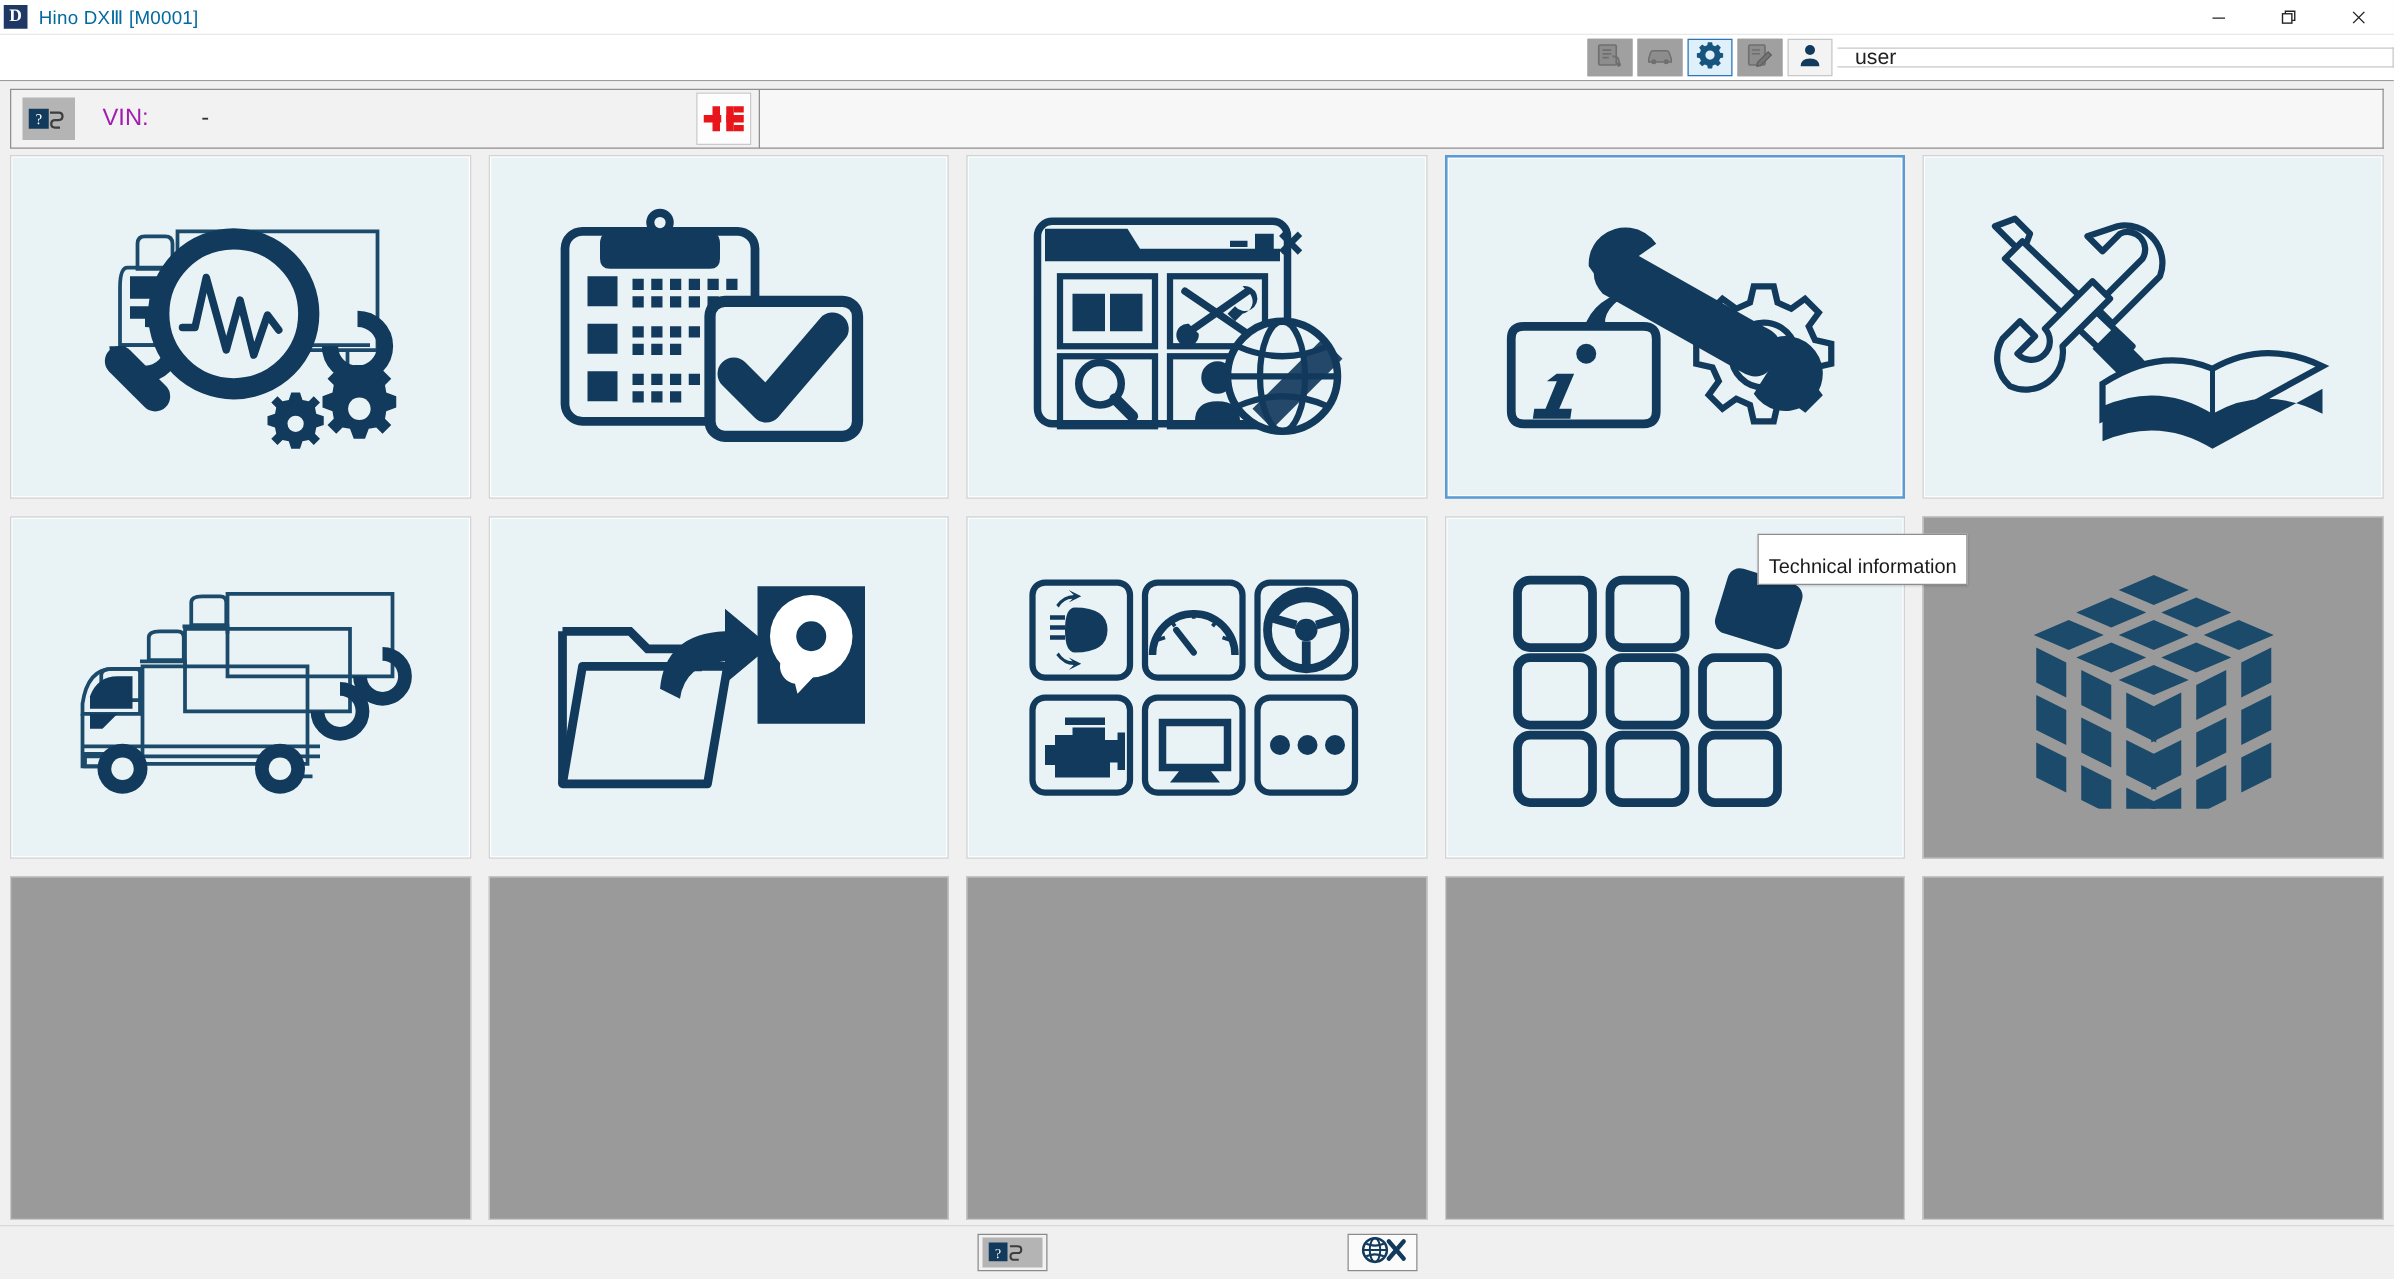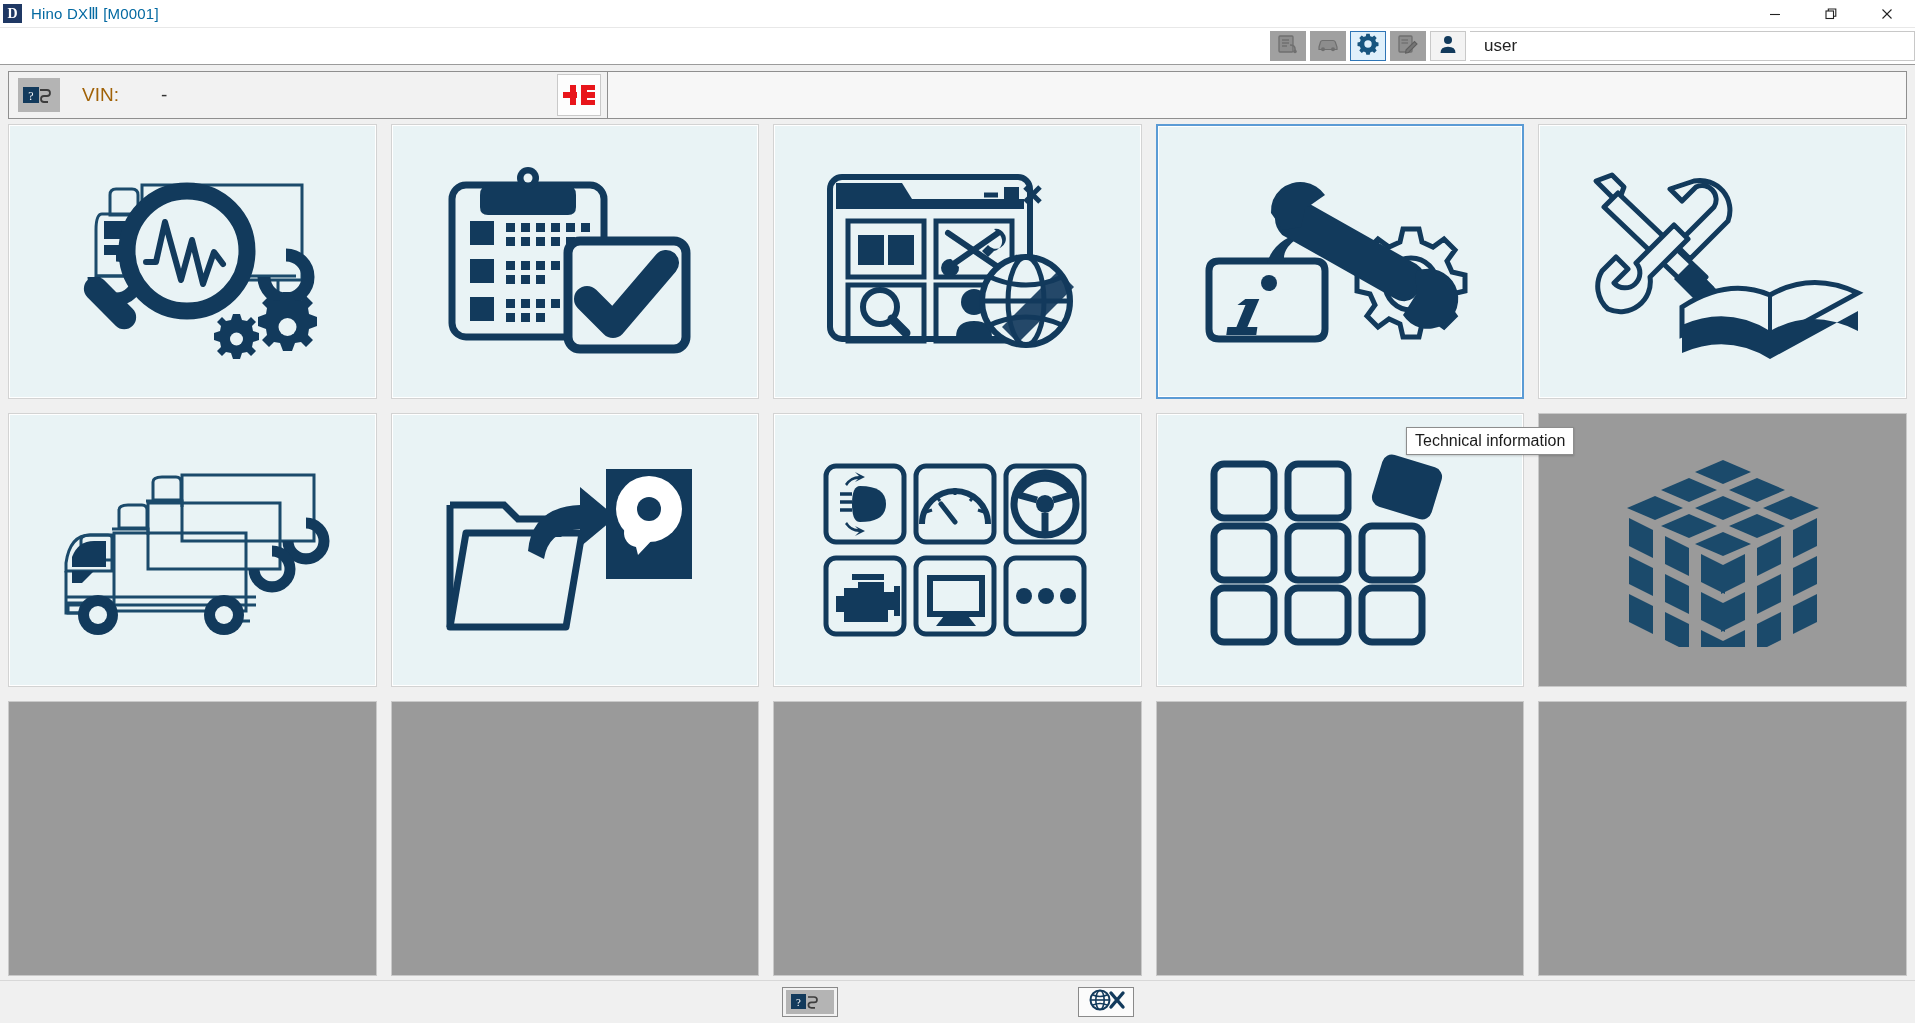--- a/index.html
+++ b/index.html
@@ -23,51 +23,51 @@
            font-size:14px;color:#222;}
 
   
   .topstrip{height:36px;background:#ffffff;display:flex;align-items:center;justify-content:flex-end;
             flex:0 0 auto;border-bottom:1px solid #9b9b9b;}
   .tb-group{display:flex;align-items:center;margin-right:0px;height:36px;}
   .tb-btn{width:36px;height:30px;margin-right:4px;display:flex;align-items:center;justify-content:center;
           background:#a0a0a0;border:1px solid #a0a0a0;box-sizing:border-box;}
   .tb-btn.on{background:#dff0fb;border:1px solid #2e75b6;}
   .tb-btn.user{background:#f3f3f3;border:1px solid #c8c8c8;width:36px;}
-  .tb-user-label{background:#ffffff;border:1px solid #c8c8c8;border-left:none;height:30px;
+  .tb-user-label{background:#ffffff;border:1px solid #c8c8c8;border-left:none;height:16px;
                  min-width:445px;display:flex;align-items:center;padding-left:14px;box-sizing:border-box;
                  font-size:17px;color:#222;}
 
   
   .vinbar-wrap{flex:0 0 auto;padding:6px 8px 5px 8px;background:#f0f0f0;display:flex;}
   .vinbar{height:48px;flex:0 0 600px;border:1px solid #8f8f8f;background:#f2f2f2;
           display:flex;align-items:center;box-sizing:border-box;}
   .vin-icon{width:42px;height:34px;margin-left:9px;background:#b4b4b4;display:flex;align-items:center;justify-content:center;}
-  .vin-label{margin-left:22px;font-size:19px;color:#a16207;}
+  .vin-label{margin-left:22px;font-size:19px;color:#a21caf;}
   .vin-value{margin-left:42px;font-size:19px;color:#333;}
   .vin-plug{width:44px;height:42px;margin-left:auto;margin-right:6px;background:#fdfdfd;
             border:1px solid #c9c9c9;display:flex;align-items:center;justify-content:center;box-sizing:border-box;}
   .vinbar-rest{height:48px;flex:1 1 auto;border:1px solid #8f8f8f;border-left:none;background:#f7f7f7;box-sizing:border-box;}
 
   
   .grid{flex:1 1 auto;display:grid;
         grid-template-columns:repeat(5,1fr);
         grid-template-rows:repeat(3,1fr);
         gap:14px;padding:0 8px 4px 8px;box-sizing:border-box;}
   .tile{position:relative;background:#e9f3f5;border:1px solid #d3d3d3;
         box-shadow:inset 0 0 0 1px #ffffff;
         display:flex;align-items:center;justify-content:center;overflow:visible;box-sizing:border-box;}
   .tile.sel{border:2px solid #5b9bd5;background:#e9f3f5;}
   .tile.disabled{background:#9a9a9a;border:1px solid #c9c9c9;box-shadow:none;}
   .tile.empty{background:#9a9a9a;border:1px solid #c9c9c9;box-shadow:none;}
   .tile svg{display:block;}
 
   
   .tooltip{position:absolute;z-index:40;background:#ffffff;border:1px solid #8d8d8d;
-           font-size:16px;color:#1a1a1a;padding:4px 8px 4px 8px;white-space:nowrap;
+           font-size:16px;color:#1a1a1a;padding:17px 8px 4px 8px;white-space:nowrap;
            left:1406px;top:427px;box-shadow:0 1px 2px rgba(0,0,0,.18);}
 
   
   .footer{height:42px;flex:0 0 auto;background:#f0f0f0;display:flex;align-items:center;
           justify-content:center;gap:240px;border-top:1px solid #d8d8d8;}
   .foot-btn{width:56px;height:30px;border:1px solid #8a8a8a;background:#f2f2f2;
             display:flex;align-items:center;justify-content:center;box-sizing:border-box;}
   .foot-btn .inner{width:48px;height:24px;background:#b4b4b4;display:flex;align-items:center;justify-content:center;}
   .foot-btn.globe{background:#fbfbfb;}
 </style>

